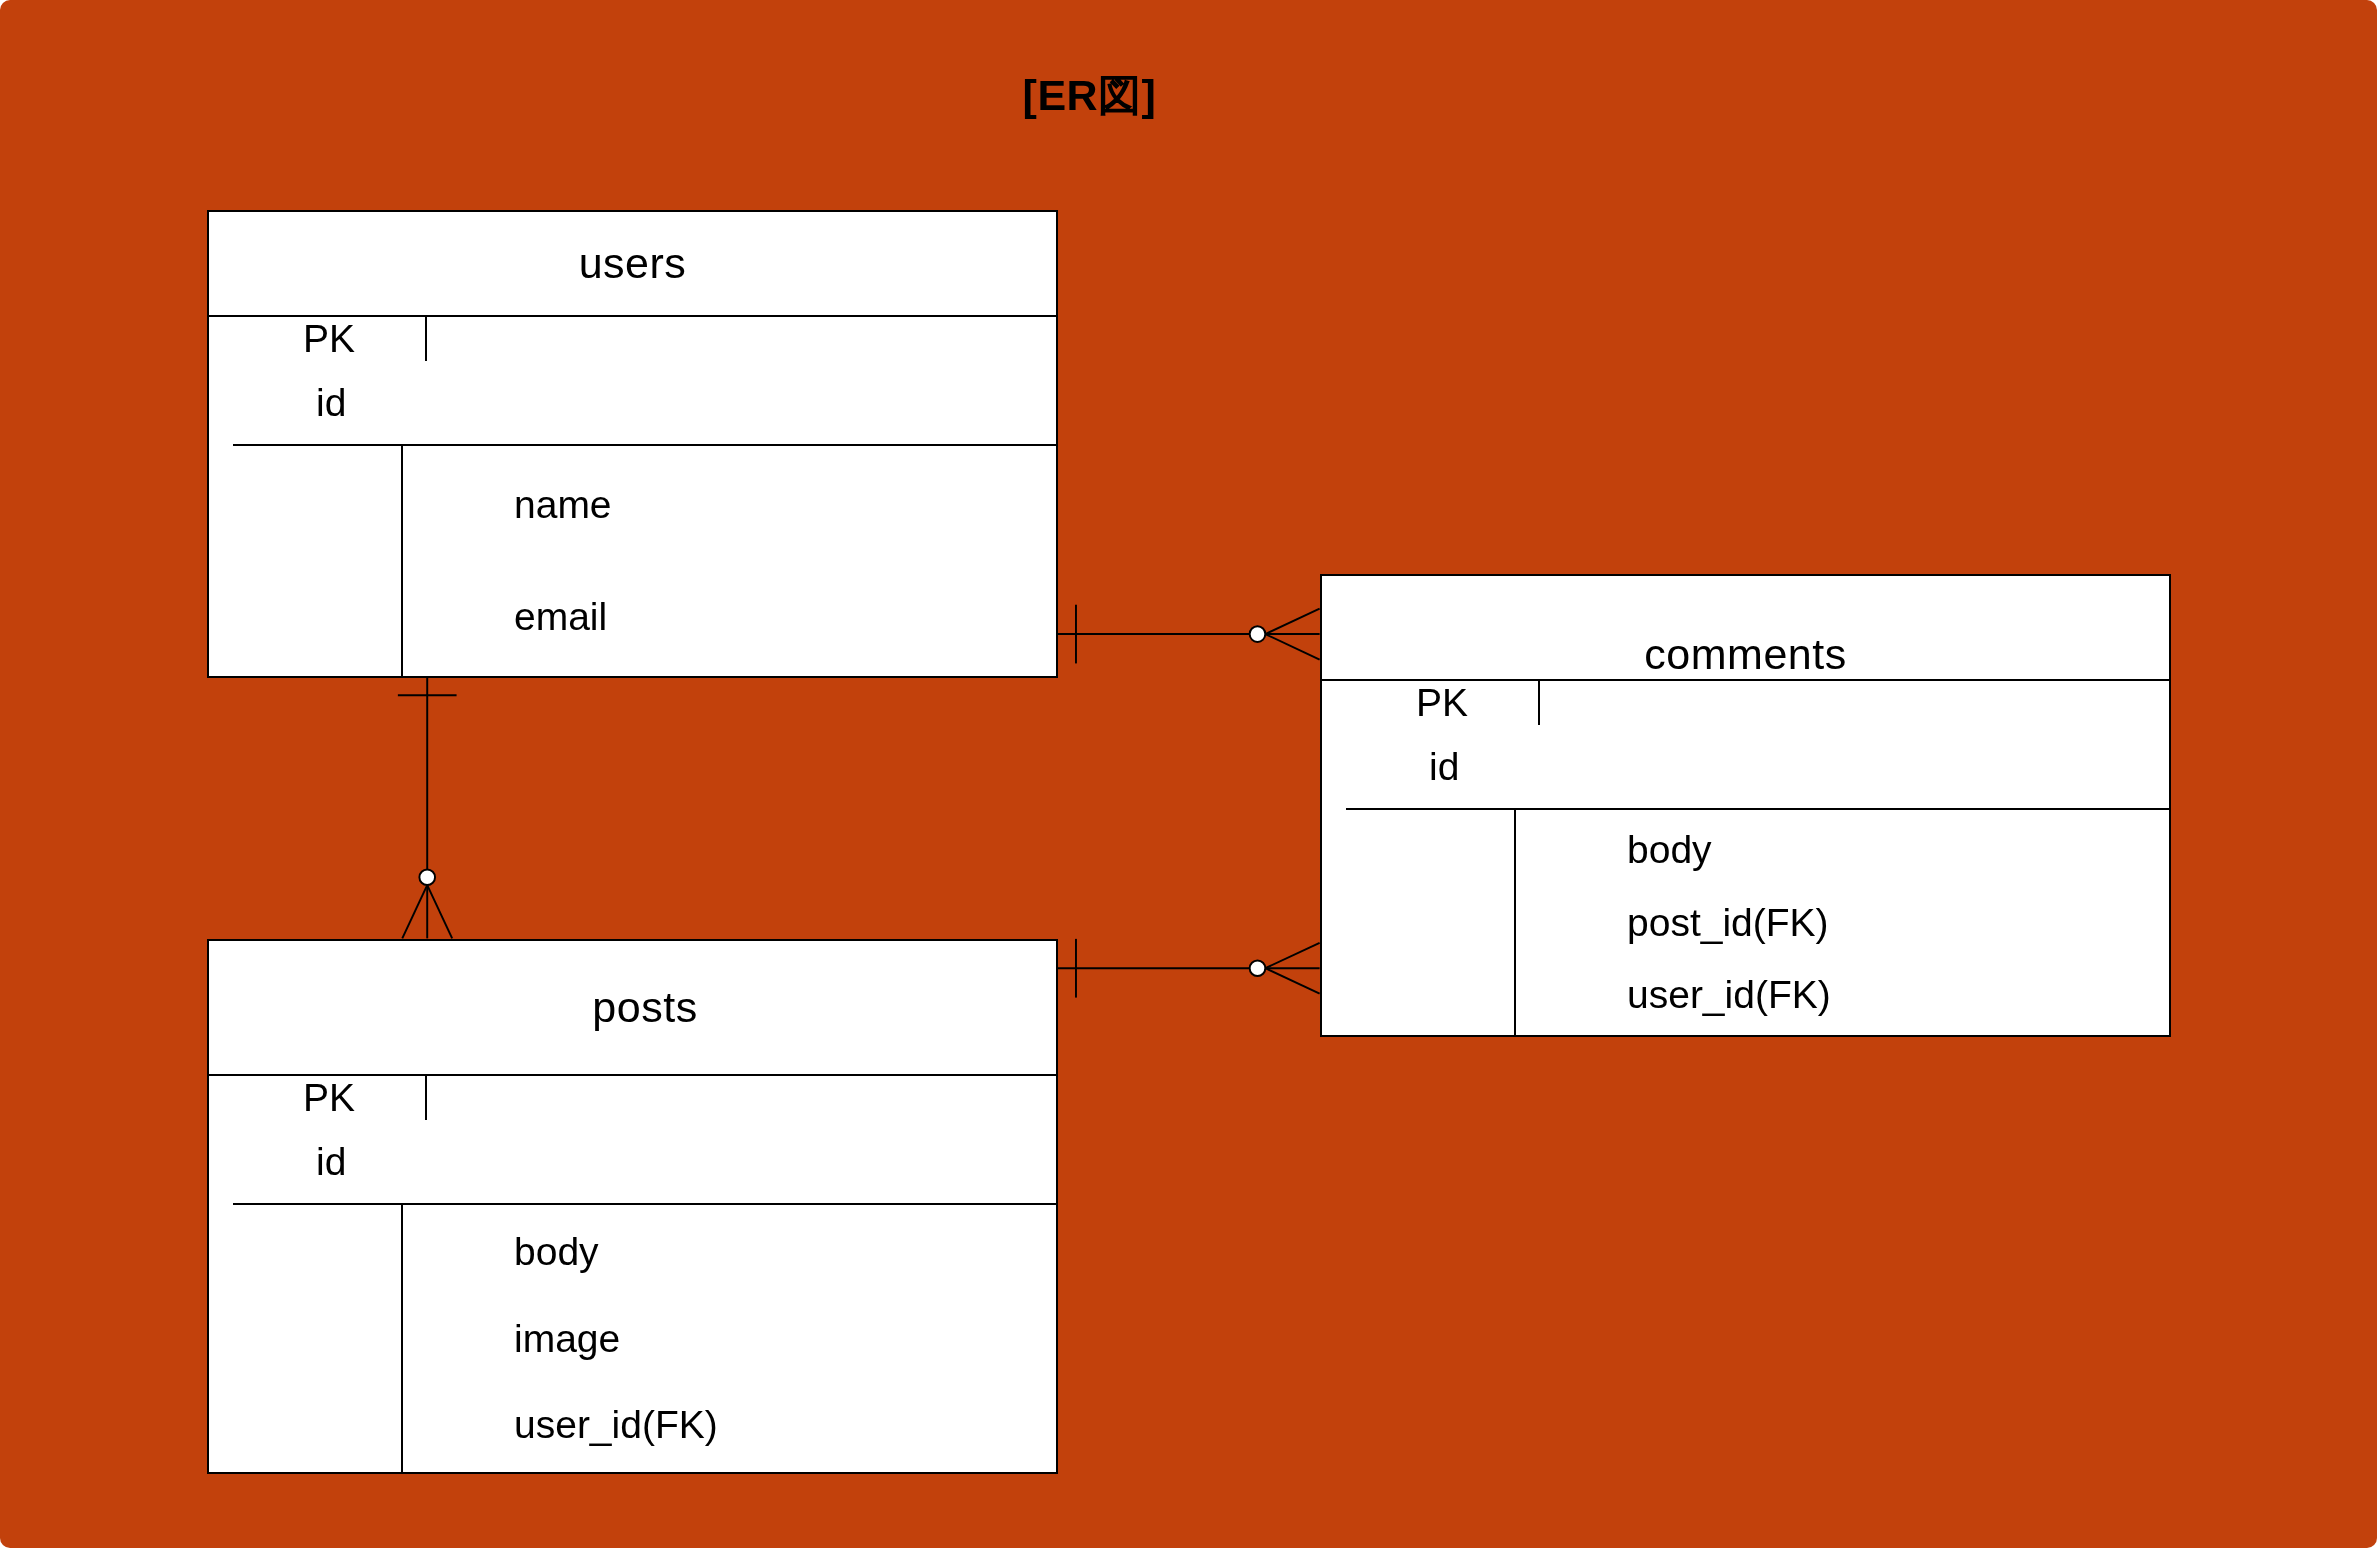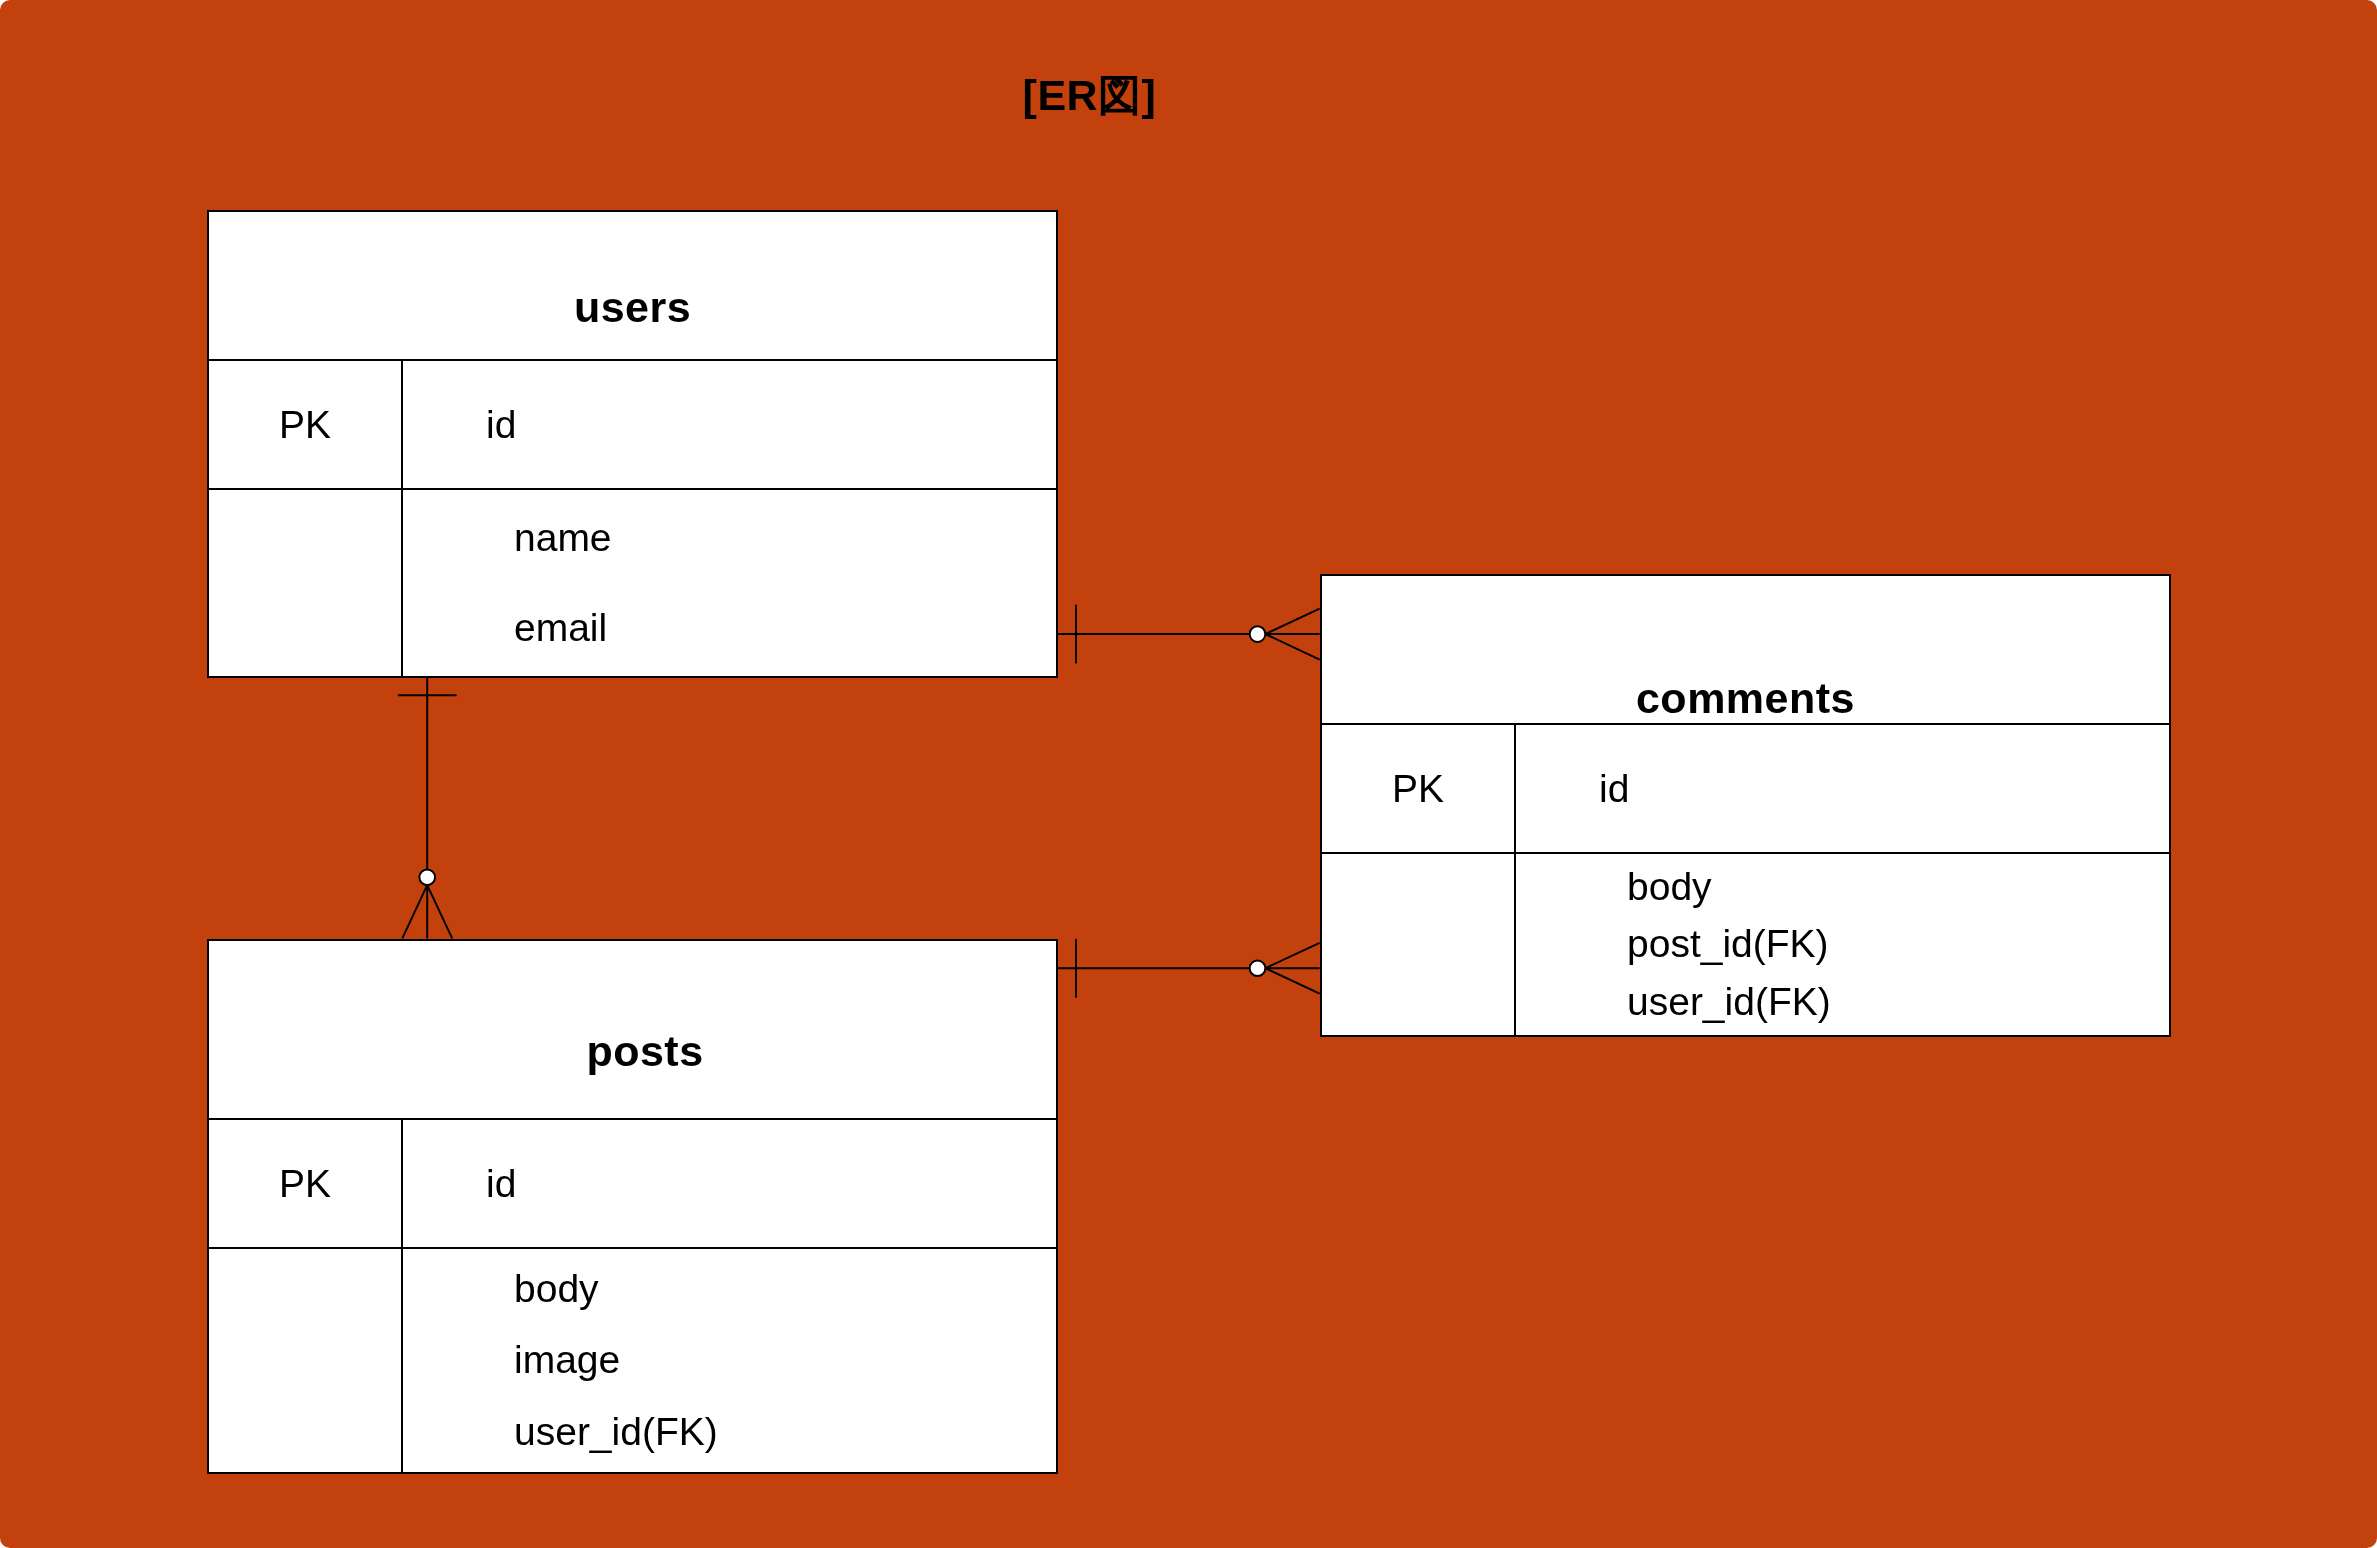--- a/index.html
+++ b/index.html
@@ -43,28 +43,29 @@
     display: flex;
     flex-direction: column;
   }
   .entity-header {
     box-sizing: border-box;
     border-bottom: 2px solid #000000;
     display: flex;
     align-items: center;
     justify-content: center;
     font-size: 43px;
-    font-weight: bold;
+    font-weight: normal;
     letter-spacing: 0.5px;
-    margin-top: 44px;
   }
   .entity-pkrow {
     box-sizing: border-box;
     border-bottom: 2px solid #000000;
     display: flex;
+    flex-direction: column;
+    margin-left: 24px;
   }
   .entity-attrsection {
     flex: 1;
     display: flex;
     flex-direction: row;
   }
   .pk-cell {
     box-sizing: border-box;
     width: 194px;
     border-right: 2px solid #000000;

